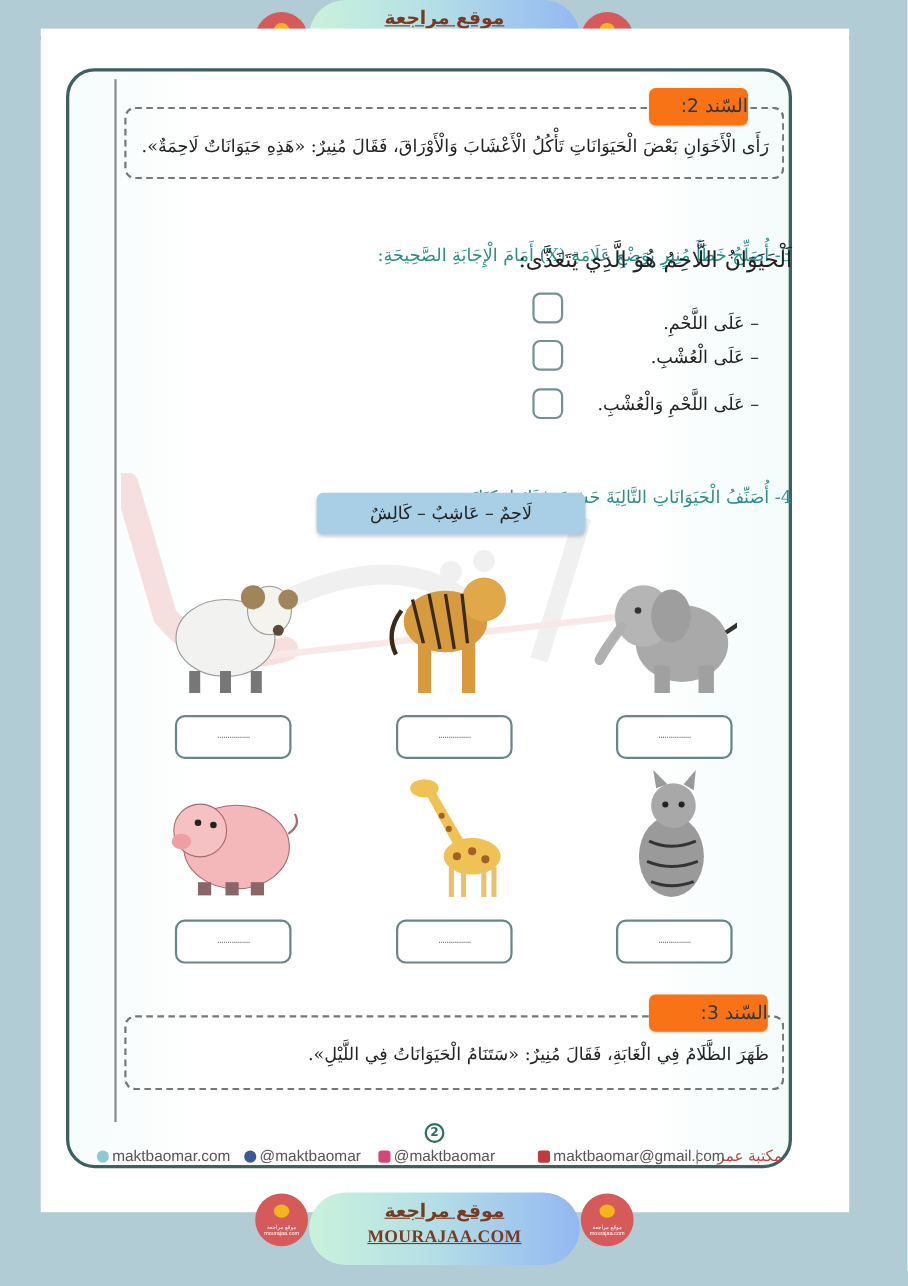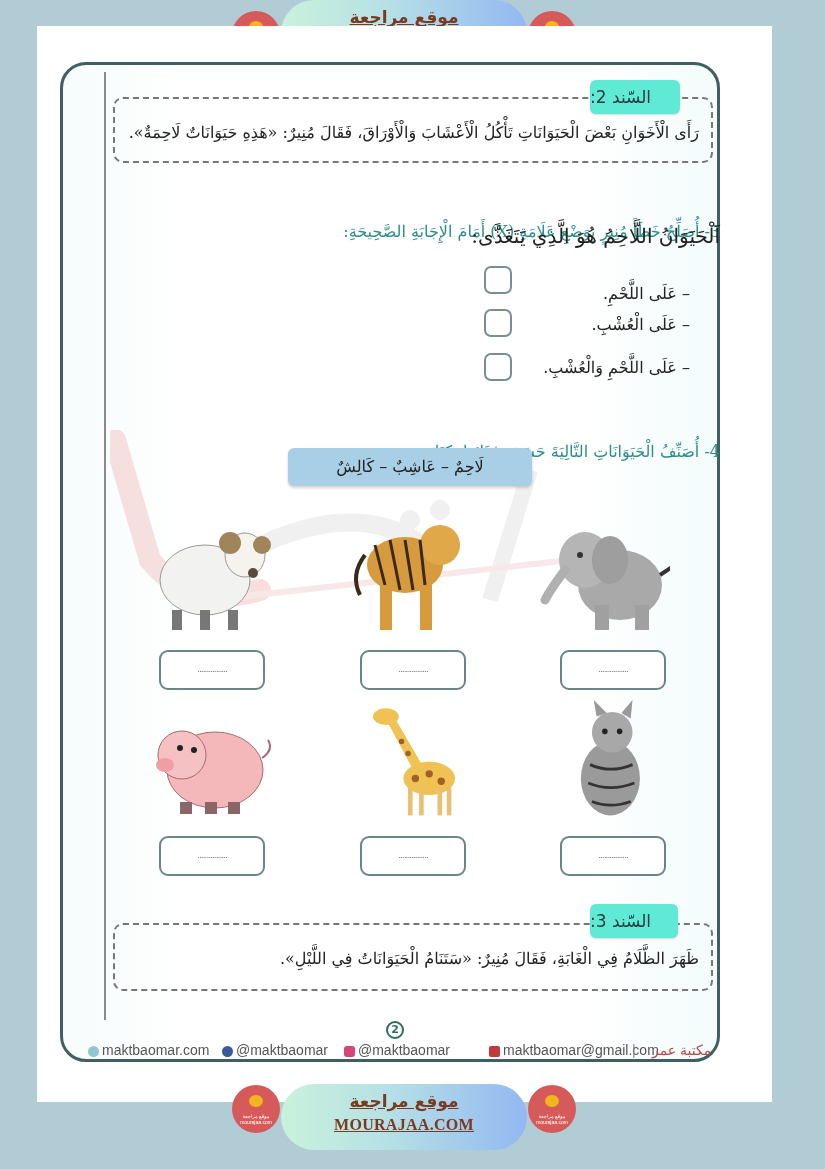--- a/index.html
+++ b/index.html
@@ -34,22 +34,22 @@
   .logo .book { position: absolute; left: 17px; top: 10px; width: 14px; height: 12px; background: #f3b51c; border-radius: 50%; }
   .logo .cap { position: absolute; left: 0; top: 28px; width: 48px; font-size: 5px; color: #fff; line-height: 6px; font-family: "Liberation Sans", sans-serif; }
   .strip {
     position: absolute; left: 37px; width: 735px; height: 3px; background: #2f4f51;
   }
 
   .sanad-box {
     position: absolute; left: 113px; width: 600px; border: 2px dashed #777; border-radius: 10px; box-sizing: border-box;
   }
   .sanad-tag {
-    position: absolute; height: 34px; border-radius: 6px; background: #5eead4;
-    font-size: 17px; color: #2a3a44; text-align: left; line-height: 34px; direction: rtl;
+    position: absolute; height: 34px; border-radius: 6px; background: #f97316;
+    font-size: 17px; color: #2a3a44; text-align: right; line-height: 34px; direction: rtl;
     box-shadow: 0 1px 2px rgba(0,0,0,0.15);
   }
   .sanad-text {
     position: absolute; right: 12px; font-size: 16px; color: #222; direction: rtl; white-space: nowrap;
     font-family: "DejaVu Serif", serif;
   }
   .question {
     position: absolute; right: 105px; direction: rtl; font-size: 16px; white-space: nowrap;
     font-family: "DejaVu Serif", serif; font-weight: normal; color: #2c8e89; margin-top: 36px;
   }
@@ -207,21 +207,21 @@
   <rect x="78" y="92" width="12" height="12" fill="#8a6668"></rect>
 </svg>
 
 <div class="answer-box" style="left:560px; top:836px;">................</div>
 <div class="answer-box" style="left:360px; top:836px;">................</div>
 <div class="answer-box" style="left:159px; top:836px;">................</div>
 
 <div class="sanad-box" style="top:923px; height:68px;">
   <div class="sanad-text" style="top:24px;text-align:center;">ظَهَرَ الظَّلَامُ فِي الْغَابَةِ، فَقَالَ مُنِيرٌ: «سَتَنَامُ الْحَيَوَانَاتُ فِي اللَّيْلِ».</div>
 </div>
-<div class="sanad-tag" style="left:590px; top:904px; width:88px;">السّند 3:</div>
+<div class="sanad-tag" style="left:590px; top:904px; width:108px;">السّند 3:</div>
 
 <div class="page-num">2</div>
 
 <div class="footer" style="left:88px;">
   <span class="ic" style="background:#8fc8d2;"></span><span>maktbaomar.com</span>
 </div>
 <div class="footer" style="left:222px;">
   <span class="ic" style="background:#3b5998;"></span><span>@maktbaomar</span>
 </div>
 <div class="footer" style="left:344px;">

